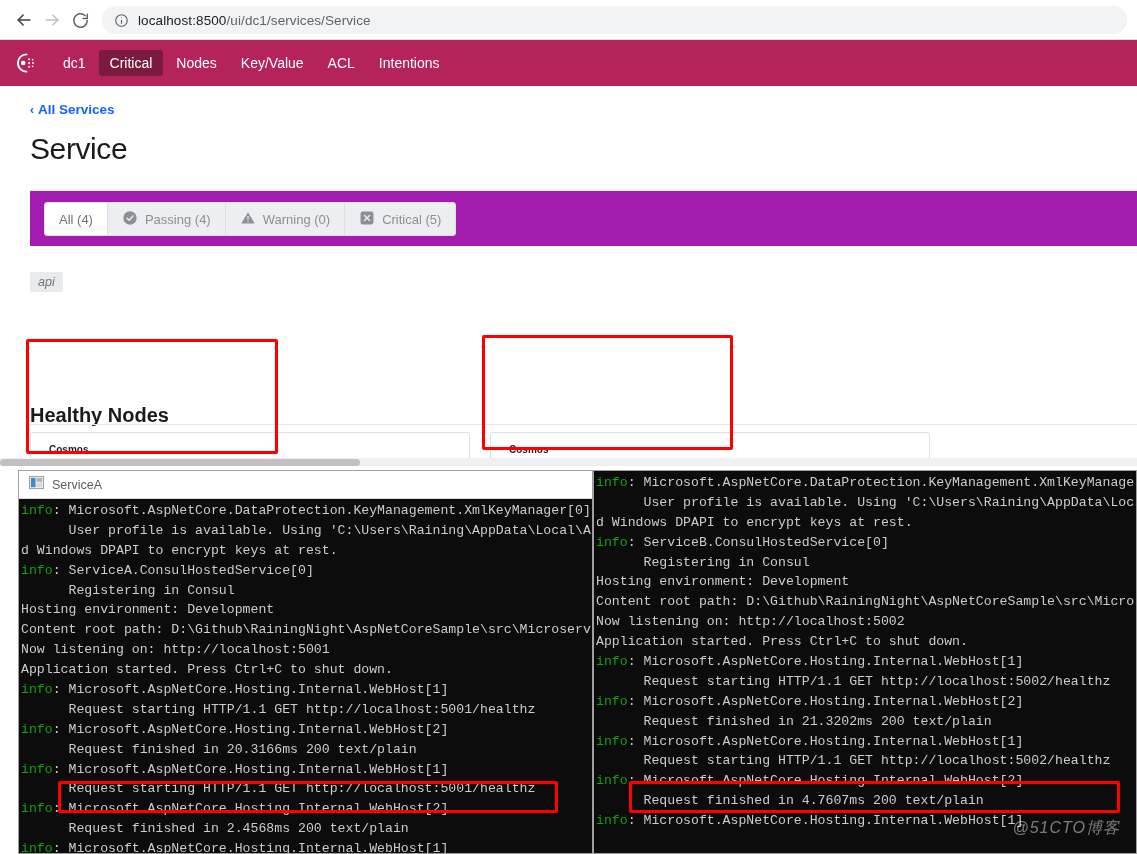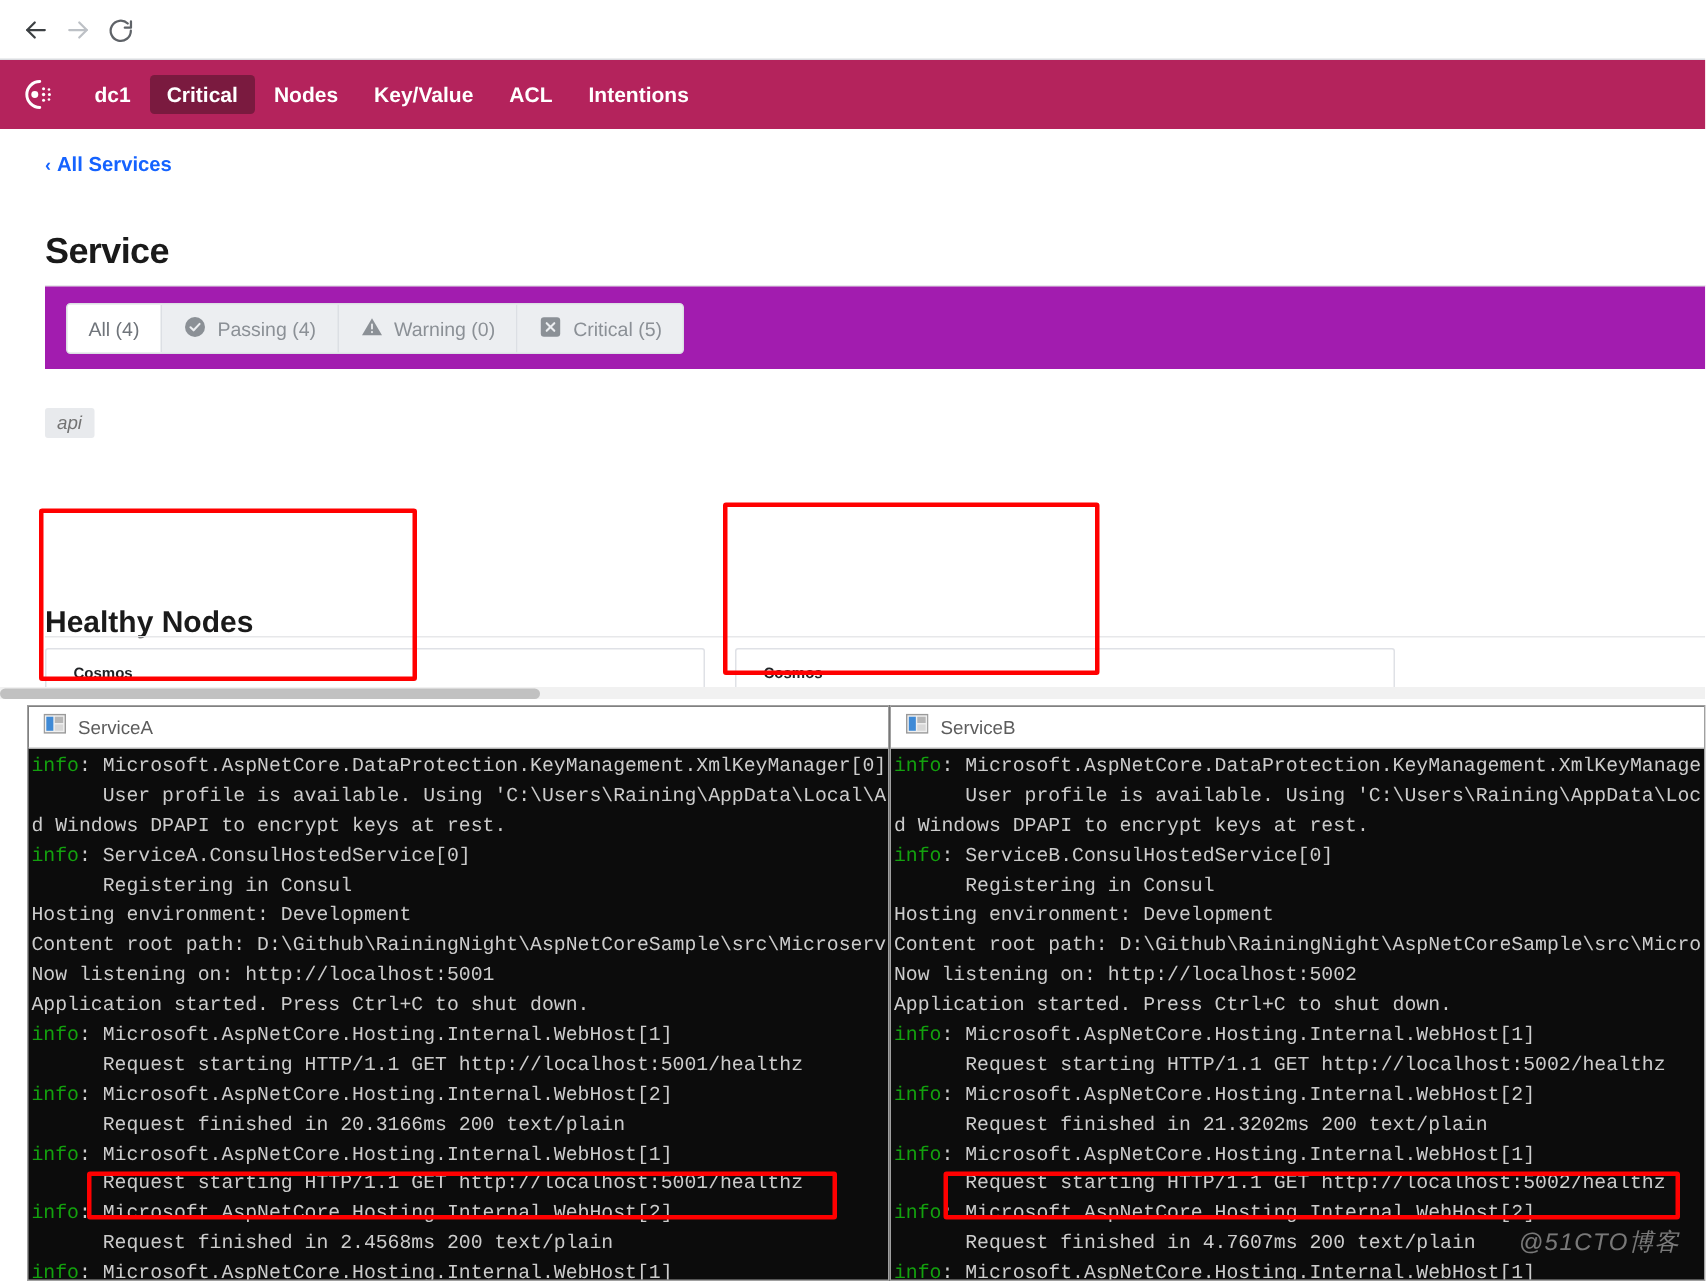--- a/index.html
+++ b/index.html
@@ -36,37 +36,37 @@
     position: absolute; left: 0; top: 39px; width: 1137px; height: 1px; background: #dadce0;
   }
 
   
   .consul-nav {
     position: absolute; left: 0; top: 40px; width: 1137px; height: 46px;
     background: #b4235c; display: flex; align-items: center; padding-left: 8px;
   }
   .consul-logo { width: 34px; height: 34px; margin-right: 10px; flex: 0 0 auto; display:flex; align-items:center; justify-content:center;}
   .nav-item {
-    color: #ffffff; font-size: 14px; font-weight: bold; padding: 5px 11px;
+    color: #ffffff; font-size: 14px; font-weight: normal; padding: 5px 11px;
     border-radius: 3px; white-space: nowrap; margin-right: 2px;
   }
   .nav-item.active { background: #7a1a3f; }
 
   
   .page {
     position: absolute; left: 0; top: 86px; width: 1137px; height: 380px;
     background: #ffffff; overflow: hidden;
   }
   .breadcrumb {
     position: absolute; left: 30px; top: 16px; font-size: 13.5px; color: #1563ff;
     display: flex; align-items: center; gap: 4px; font-weight: 600;
   }
   .breadcrumb .chev { font-size: 12px; color:#1563ff; }
   .page-title {
-    position: absolute; left: 30px; top: 68px; font-size: 24px; font-weight: bold;
+    position: absolute; left: 30px; top: 46px; font-size: 30px; font-weight: normal;
     color: #1a1a1a; letter-spacing: -.4px;
   }
   .filter-strip {
     position: absolute; left: 30px; top: 104px; width: 1107px; height: 56px;
     background: #a21caf; border-top: 1px solid #e7e8ea;
   }
   .tabgroup {
     position: absolute; left: 14px; top: 11px; display: flex;
     border: 1px solid #dcdfe4; border-radius: 3px; overflow: hidden; background: #eceef1;
   }
@@ -155,20 +155,30 @@
       <svg width="20" height="20" viewBox="0 0 24 24" fill="none" stroke="#bdc1c6" stroke-width="1.8" stroke-linecap="round" stroke-linejoin="round">
           <line x1="5" y1="12" x2="19" y2="12"></line>
           <polyline points="13 6 19 12 13 18"></polyline>
         </svg>
     </div>
     <div class="nav-btn">
       <svg width="19" height="19" viewBox="0 0 24 24" fill="none" stroke="#5f6368" stroke-width="1.9" stroke-linecap="round" stroke-linejoin="round">
           <path d="M20.5 12a8.5 8.5 0 1 1-2.6-6.1"></path>
           <polyline points="20.6 4.2 20.6 9.4 15.4 9.4"></polyline>
         </svg>
+    </div>
+    <div class="omnibox">
+      <span class="omni-icon">
+        <svg width="15" height="15" viewBox="0 0 24 24" fill="none" stroke="#5f6368" stroke-width="1.8">
+            <circle cx="12" cy="12" r="9.2"></circle>
+            <line x1="12" y1="11" x2="12" y2="17"></line>
+            <circle cx="12" cy="7.6" r="0.9" fill="#5f6368" stroke="none"></circle>
+          </svg>
+      </span>
+      <span class="omni-text"><span>localhost:8500</span><span class="host">/ui/dc1/services/Service</span></span>
     </div>
   </div>
   <div class="chrome-sep"></div>
 
   <div class="consul-nav">
     <div class="consul-logo">
       <svg width="30" height="30" viewBox="0 0 40 40">
         <path d="M22 8.5 A11.5 11.5 0 1 0 22 31.5" fill="none" stroke="#ffffff" stroke-width="2.6" stroke-linecap="round"></path>
         <circle cx="17.6" cy="20" r="3.1" fill="#ffffff"></circle>
         <circle cx="25.4" cy="20" r="1.5" fill="#ffffff"></circle>
@@ -279,31 +289,20 @@
             <rect x="8" y="3" width="6" height="4.5" fill="#b6b6b6"></rect>
             <rect x="8" y="8.5" width="6" height="4.5" fill="#d8d8d8"></rect>
           </svg>
       </span>
       <span class="tname">ServiceA</span>
     </div>
     <div class="console-body" id="bodyA"><div class="ln"><span class="info">info</span><span>: Microsoft.AspNetCore.DataProtection.KeyManagement.XmlKeyManager[0]</span></div><div class="ln"><span>      User profile is available. Using 'C:\Users\Raining\AppData\Local\A</span></div><div class="ln"><span>d Windows DPAPI to encrypt keys at rest.</span></div><div class="ln"><span class="info">info</span><span>: ServiceA.ConsulHostedService[0]</span></div><div class="ln"><span>      Registering in Consul</span></div><div class="ln"><span>Hosting environment: Development</span></div><div class="ln"><span>Content root path: D:\Github\RainingNight\AspNetCoreSample\src\Microserv</span></div><div class="ln"><span>Now listening on: http://localhost:5001</span></div><div class="ln"><span>Application started. Press Ctrl+C to shut down.</span></div><div class="ln"><span class="info">info</span><span>: Microsoft.AspNetCore.Hosting.Internal.WebHost[1]</span></div><div class="ln"><span>      Request starting HTTP/1.1 GET http://localhost:5001/healthz</span></div><div class="ln"><span class="info">info</span><span>: Microsoft.AspNetCore.Hosting.Internal.WebHost[2]</span></div><div class="ln"><span>      Request finished in 20.3166ms 200 text/plain</span></div><div class="ln"><span class="info">info</span><span>: Microsoft.AspNetCore.Hosting.Internal.WebHost[1]</span></div><div class="ln"><span>      Request starting HTTP/1.1 GET http://localhost:5001/healthz</span></div><div class="ln"><span class="info">info</span><span>: Microsoft.AspNetCore.Hosting.Internal.WebHost[2]</span></div><div class="ln"><span>      Request finished in 2.4568ms 200 text/plain</span></div><div class="ln"><span class="info">info</span><span>: Microsoft.AspNetCore.Hosting.Internal.WebHost[1]</span></div></div>
   </div>
 
   <div class="console" id="consoleB">
-    <div class="console-title">
-      <span>
-        <svg width="15" height="15" viewBox="0 0 16 16">
-            <rect x="0.5" y="1.5" width="15" height="13" fill="#f0f0f0" stroke="#9a9a9a"></rect>
-            <rect x="2" y="3" width="5" height="10" fill="#3f8ad6"></rect>
-            <rect x="8" y="3" width="6" height="4.5" fill="#b6b6b6"></rect>
-            <rect x="8" y="8.5" width="6" height="4.5" fill="#d8d8d8"></rect>
-          </svg>
-      </span>
-      <span class="tname">ServiceB</span>
-    </div>
     <div class="console-body" id="bodyB"><div class="ln"><span class="info">info</span><span>: Microsoft.AspNetCore.DataProtection.KeyManagement.XmlKeyManage</span></div><div class="ln"><span>      User profile is available. Using 'C:\Users\Raining\AppData\Loc</span></div><div class="ln"><span>d Windows DPAPI to encrypt keys at rest.</span></div><div class="ln"><span class="info">info</span><span>: ServiceB.ConsulHostedService[0]</span></div><div class="ln"><span>      Registering in Consul</span></div><div class="ln"><span>Hosting environment: Development</span></div><div class="ln"><span>Content root path: D:\Github\RainingNight\AspNetCoreSample\src\Micro</span></div><div class="ln"><span>Now listening on: http://localhost:5002</span></div><div class="ln"><span>Application started. Press Ctrl+C to shut down.</span></div><div class="ln"><span class="info">info</span><span>: Microsoft.AspNetCore.Hosting.Internal.WebHost[1]</span></div><div class="ln"><span>      Request starting HTTP/1.1 GET http://localhost:5002/healthz</span></div><div class="ln"><span class="info">info</span><span>: Microsoft.AspNetCore.Hosting.Internal.WebHost[2]</span></div><div class="ln"><span>      Request finished in 21.3202ms 200 text/plain</span></div><div class="ln"><span class="info">info</span><span>: Microsoft.AspNetCore.Hosting.Internal.WebHost[1]</span></div><div class="ln"><span>      Request starting HTTP/1.1 GET http://localhost:5002/healthz</span></div><div class="ln"><span class="info">info</span><span>: Microsoft.AspNetCore.Hosting.Internal.WebHost[2]</span></div><div class="ln"><span>      Request finished in 4.7607ms 200 text/plain</span></div><div class="ln"><span class="info">info</span><span>: Microsoft.AspNetCore.Hosting.Internal.WebHost[1]</span></div></div>
     <div class="watermark">@51CTO博客</div>
   </div>
 
   <div class="annot" id="annot-card1"></div>
   <div class="annot" id="annot-card2"></div>
   <div class="annot" id="annot-logA"></div>
   <div class="annot" id="annot-logB"></div>
 
 </div>

